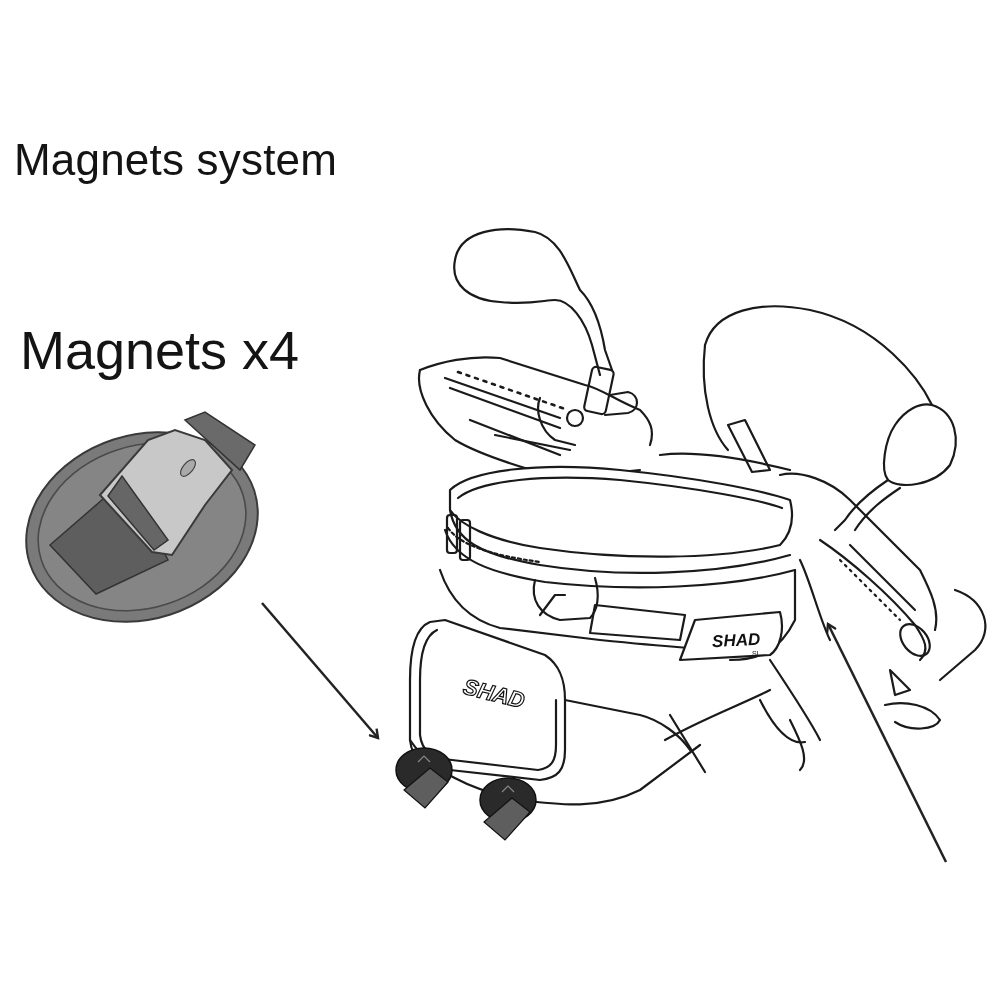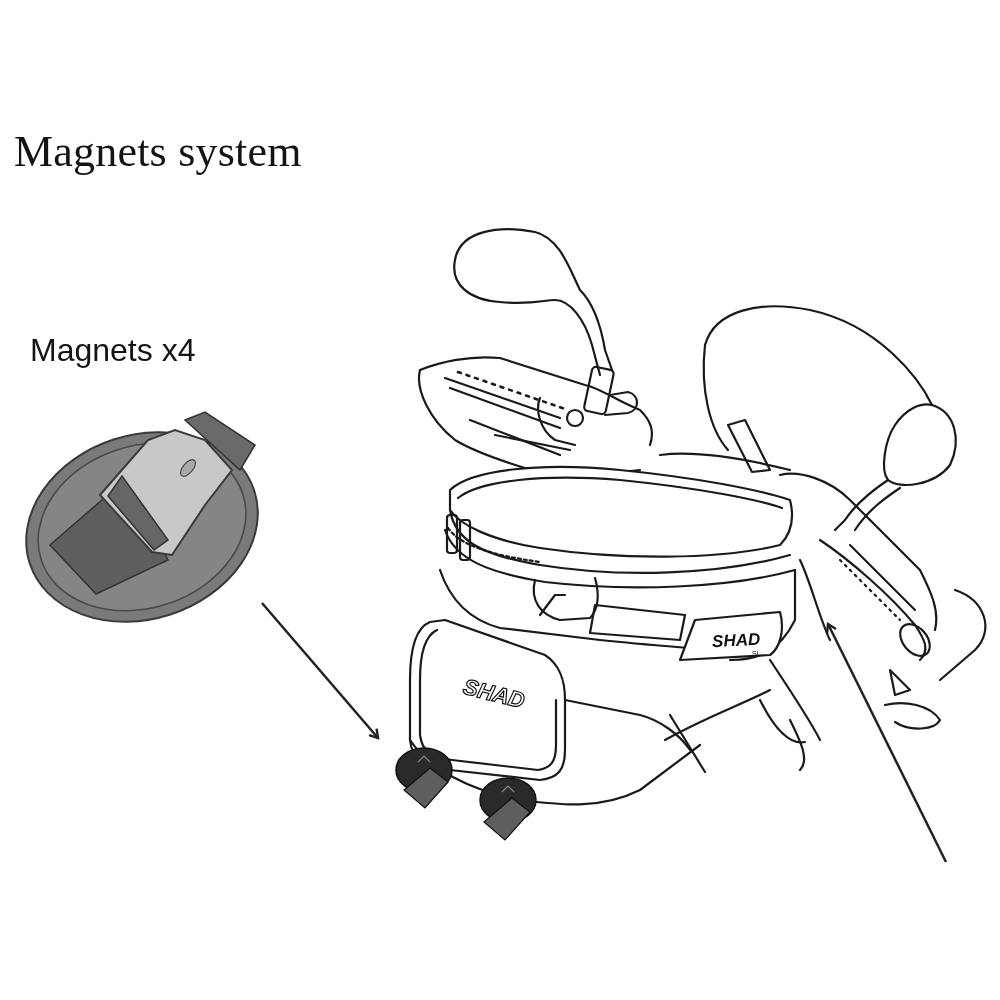--- a/index.html
+++ b/index.html
@@ -1,20 +1,20 @@
 <!DOCTYPE html>
 <html><head>
   <meta charset="utf-8">
   <style>
     html, body { margin: 0; padding: 0; background: #ffffff; }
     body { width: 1000px; height: 1000px; position: relative; overflow: hidden;
            font-family: "Liberation Sans", sans-serif; color: #111111; }
-    .title-block { position: absolute; left: 14px; top: 124px; font-family: Liberation Serif, serif; }
+    .title-block { position: absolute; left: 14px; top: 132px; }
     .title-line { font-size: 44px; line-height: 56px; letter-spacing: 0.2px; white-space: nowrap; color: #141414; }
-    .subtitle { position: absolute; left: 30px; top: 322px; font-size: 32px; line-height: 56px; color: #141414; white-space: nowrap; }
+    .subtitle { position: absolute; left: 20px; top: 322px; font-size: 54px; line-height: 56px; color: #141414; white-space: nowrap; }
     svg.art { position: absolute; left: 0; top: 0; width: 1000px; height: 1000px; }
     .logo-text { font-family: "Liberation Sans", sans-serif; font-weight: bold; font-style: italic; }
   </style>
 </head>
 <body>
 
 <div class="title-block">
   <div class="title-line">Magnets system</div>
 </div>
 <div class="subtitle">Magnets x4</div>

